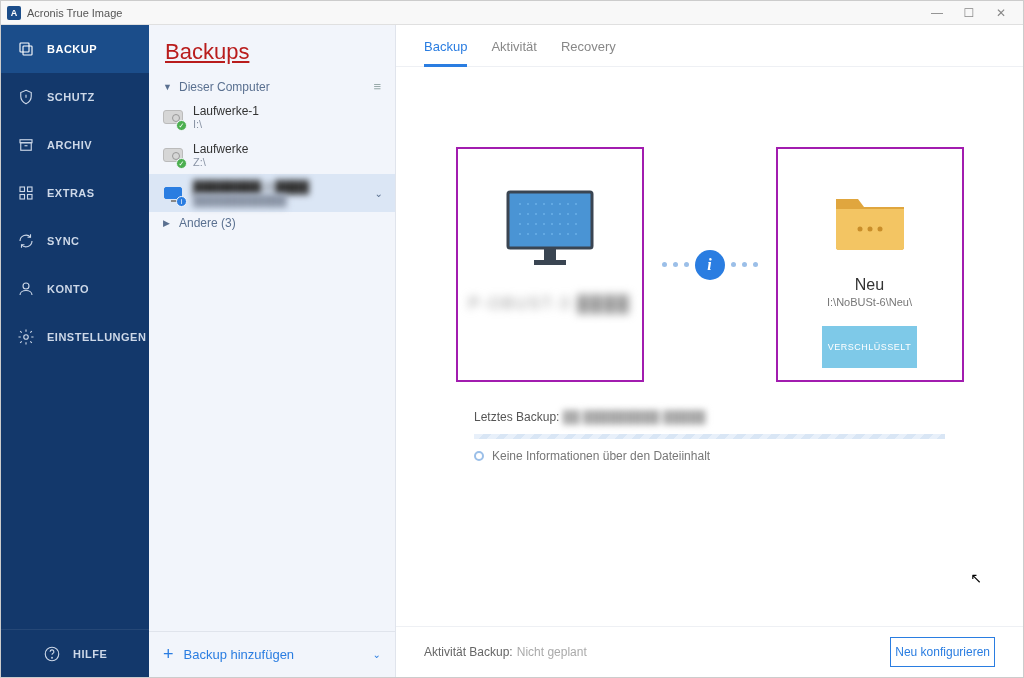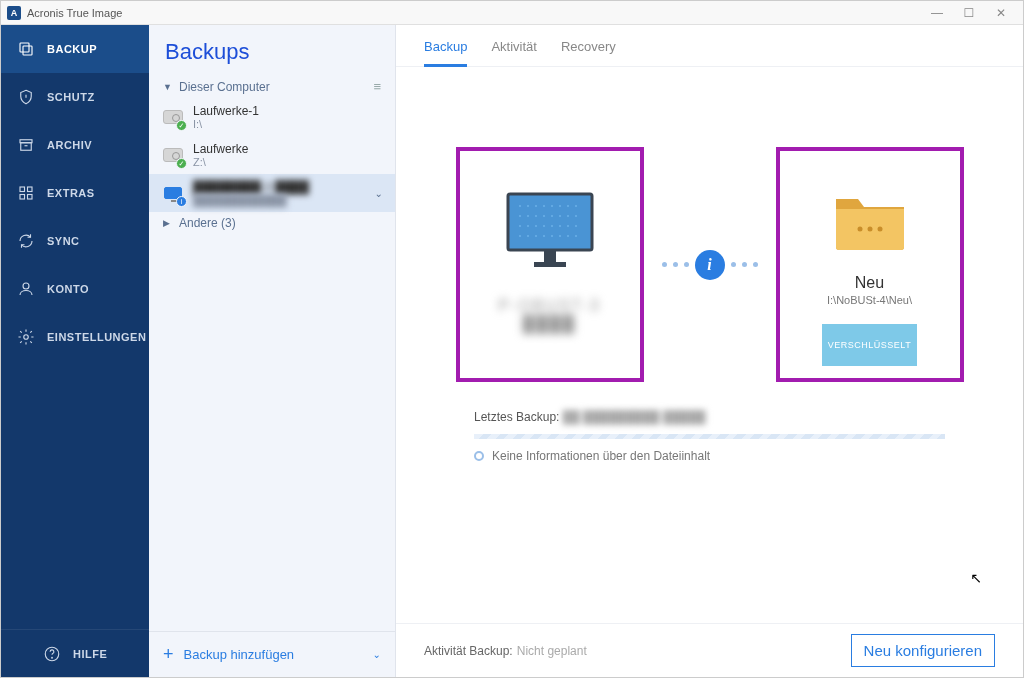--- a/index.html
+++ b/index.html
@@ -10,21 +10,21 @@
 .titlebar .winbtn { width: 32px; text-align: center; color: #888; font-size: 12px; cursor: default; }
 .content { flex: 1; display: flex; min-height: 0; }
 .sidebar { width: 148px; background: #13386b; color: #cdd8e8; display: flex; flex-direction: column; font-size: 11px; font-weight: 600; }
 .sidebar .nav { flex: 1; }
 .sidebar .item { height: 48px; display: flex; align-items: center; padding-left: 14px; cursor: default; letter-spacing: 0.5px; }
 .sidebar .item.active { background: #1b4d8a; color: #fff; }
 .sidebar .item .icn { width: 22px; height: 22px; margin-right: 10px; display: flex; align-items: center; justify-content: center; }
 .sidebar .item .icn svg { width: 18px; height: 18px; stroke: currentColor; fill: none; stroke-width: 1.5; }
 .sidebar .help-item { border-top: 1px solid rgba(255,255,255,0.08); padding-left: 40px; }
 .listcol { width: 247px; background: #f2f5fb; border-right: 1px solid #e0e4ec; display: flex; flex-direction: column; }
-.listcol .hdr { padding: 14px 16px 10px; font-size: 22px; color: #1d4ed8; }
+.listcol .hdr { padding: 14px 16px 10px; font-size: 22px; color: #b91c1c; text-decoration: underline; }
 .listcol .grouprow { display: flex; align-items: center; padding: 4px 14px; font-size: 12px; color: #5a7090; cursor: default; }
 .listcol .grouprow .chev { width: 12px; color: #5a7090; font-size: 9px; margin-right: 4px; }
 .listcol .grouprow .gspacer { flex: 1; }
 .listcol .grouprow .mbtn { color: #9aa; font-size: 13px; }
 .listcol .bitem { display: flex; align-items: center; padding: 6px 12px; font-size: 12px; color: #444; cursor: default; }
 .listcol .bitem.sel { background: #dbe6f5; }
 .listcol .bitem .bicn { width: 24px; height: 24px; margin-right: 8px; position: relative; display: flex; align-items: center; justify-content: center; }
 .listcol .bitem .bicn .disk { width: 20px; height: 14px; background: #d6d6d6; border: 1px solid #bbb; border-radius: 3px; position: relative; }
 .listcol .bitem .bicn .disk::after { content: ''; position: absolute; right: 2px; top: 3px; width: 6px; height: 6px; border: 1px solid #999; border-radius: 50%; }
 .listcol .bitem .bicn .badge { position: absolute; right: -2px; bottom: -2px; width: 11px; height: 11px; border-radius: 50%; background: #4caf50; border: 1.5px solid #f2f5fb; display: flex; align-items: center; justify-content: center; color: #fff; font-size: 7px; }
@@ -40,41 +40,41 @@
 .listcol .addrow { border-top: 1px solid #e0e4ec; padding: 12px 14px; display: flex; align-items: center; font-size: 13px; color: #2a7de1; cursor: default; }
 .listcol .addrow .plus { font-size: 18px; margin-right: 10px; color: #2a7de1; font-weight: 300; }
 .listcol .addrow .asp { flex: 1; }
 .listcol .addrow .achev { color: #2a7de1; font-size: 10px; }
 .main { flex: 1; display: flex; flex-direction: column; background: #fff; }
 .tabs { display: flex; gap: 24px; padding: 14px 28px 0; font-size: 13px; color: #888; border-bottom: 1px solid #eef0f4; }
 .tabs .tab { padding-bottom: 10px; cursor: default; }
 .tabs .tab.active { color: #2a7de1; border-bottom: 3px solid #2a7de1; margin-bottom: -1px; }
 .main .body { flex: 1; padding: 40px 28px 10px; }
 .cards { display: flex; align-items: center; justify-content: center; gap: 18px; margin-top: 40px; }
-.card { width: 188px; height: 235px; border: 4px solid #a21caf; display: flex; flex-direction: column; align-items: center; padding: 30px 10px 12px; text-align: center; }
+.card { width: 188px; height: 235px; border: 2px solid #a21caf; display: flex; flex-direction: column; align-items: center; padding: 30px 10px 12px; text-align: center; }
 .card .cicn { height: 100px; display: flex; align-items: center; justify-content: center; }
 .card .ctitle { font-size: 16px; color: #333; margin-top: 16px; }
 .card .csub { font-size: 11px; color: #777; margin-top: 2px; }
 .card .cbadge { margin-top: 18px; background: #7ec9e8; color: #fff; font-size: 9px; padding: 16px 6px; letter-spacing: 0.5px; }
 .card.blurred-title .ctitle { filter: blur(4px); color: #999; letter-spacing: 2px; }
 .connector { display: flex; align-items: center; gap: 6px; color: #9bbfe8; }
 .connector .dot { width: 5px; height: 5px; border-radius: 50%; background: #9bbfe8; }
 .connector .circ { width: 30px; height: 30px; border-radius: 50%; background: #2a7de1; color: #fff; display: flex; align-items: center; justify-content: center; font-weight: bold; font-family: Georgia, serif; font-style: italic; font-size: 16px; }
 .monitor-svg { width: 100px; }
 .folder-svg { width: 80px; }
 .status { margin-top: 28px; font-size: 12px; color: #555; padding-left: 50px; }
 .status .blurval { filter: blur(3px); color: #aaa; }
 .progress { height: 5px; background: repeating-linear-gradient(-45deg, #d9e6f5, #d9e6f5 6px, #e8f0fa 6px, #e8f0fa 12px); margin: 10px 50px 0; }
 .infoline { margin: 10px 50px 0; font-size: 12px; color: #777; display: flex; align-items: center; }
 .infoline .iring { width: 10px; height: 10px; border: 2px solid #9bbfe8; border-radius: 50%; margin-right: 8px; }
 .footer { border-top: 1px solid #eef0f4; padding: 10px 28px; display: flex; align-items: center; font-size: 12px; color: #666; }
 .footer .flabel { margin-right: 4px; }
 .footer .fval { color: #aaa; }
 .footer .fsp { flex: 1; }
-.footer .fbtn { border: 1px solid #2a7de1; color: #2a7de1; padding: 7px 12px; font-size: 15px; cursor: default; }
+.footer .fbtn { border: 1px solid #2a7de1; color: #2a7de1; padding: 7px 4px; font-size: 12px; cursor: default; }
 .cursor { position: absolute; right: 42px; bottom: 92px; font-size: 14px; color: #000; pointer-events: none; }
 </style>
 </head>
 <body>
 
 <div class="titlebar">
   <div class="appicon">A</div>
   <span>Acronis True Image</span>
   <div class="spacer"></div>
   <div class="winbtn">—</div>
@@ -285,21 +285,21 @@
           <div class="cicn">
             <svg class="folder-svg" viewBox="0 0 80 70">
                 <path d="M6 14 h22 l6 8 h40 v40 a3 3 0 0 1-3 3 H9 a3 3 0 0 1-3-3 z" fill="#e0a63e"></path>
                 <path d="M6 24 h68 v38 a3 3 0 0 1-3 3 H9 a3 3 0 0 1-3-3 z" fill="#f3c563"></path>
                 <circle cx="30" cy="44" r="2.5" fill="#c98e2a"></circle>
                 <circle cx="40" cy="44" r="2.5" fill="#c98e2a"></circle>
                 <circle cx="50" cy="44" r="2.5" fill="#c98e2a"></circle>
               </svg>
           </div>
           <div class="ctitle">Neu</div>
-          <div class="csub">I:\NoBUSt-4\Neu\</div>
+          <div class="csub">I:\NoBUSt-6\Neu\</div>
           <div class="cbadge">VERSCHLÜSSELT</div>
         </div>
       </div>
       <div class="status">
         <span>Letztes Backup:</span>
         <span class="blurval">██ █████████ █████</span>
       </div>
       <div class="progress"></div>
       <div class="infoline">
         <span class="iring"></span>

